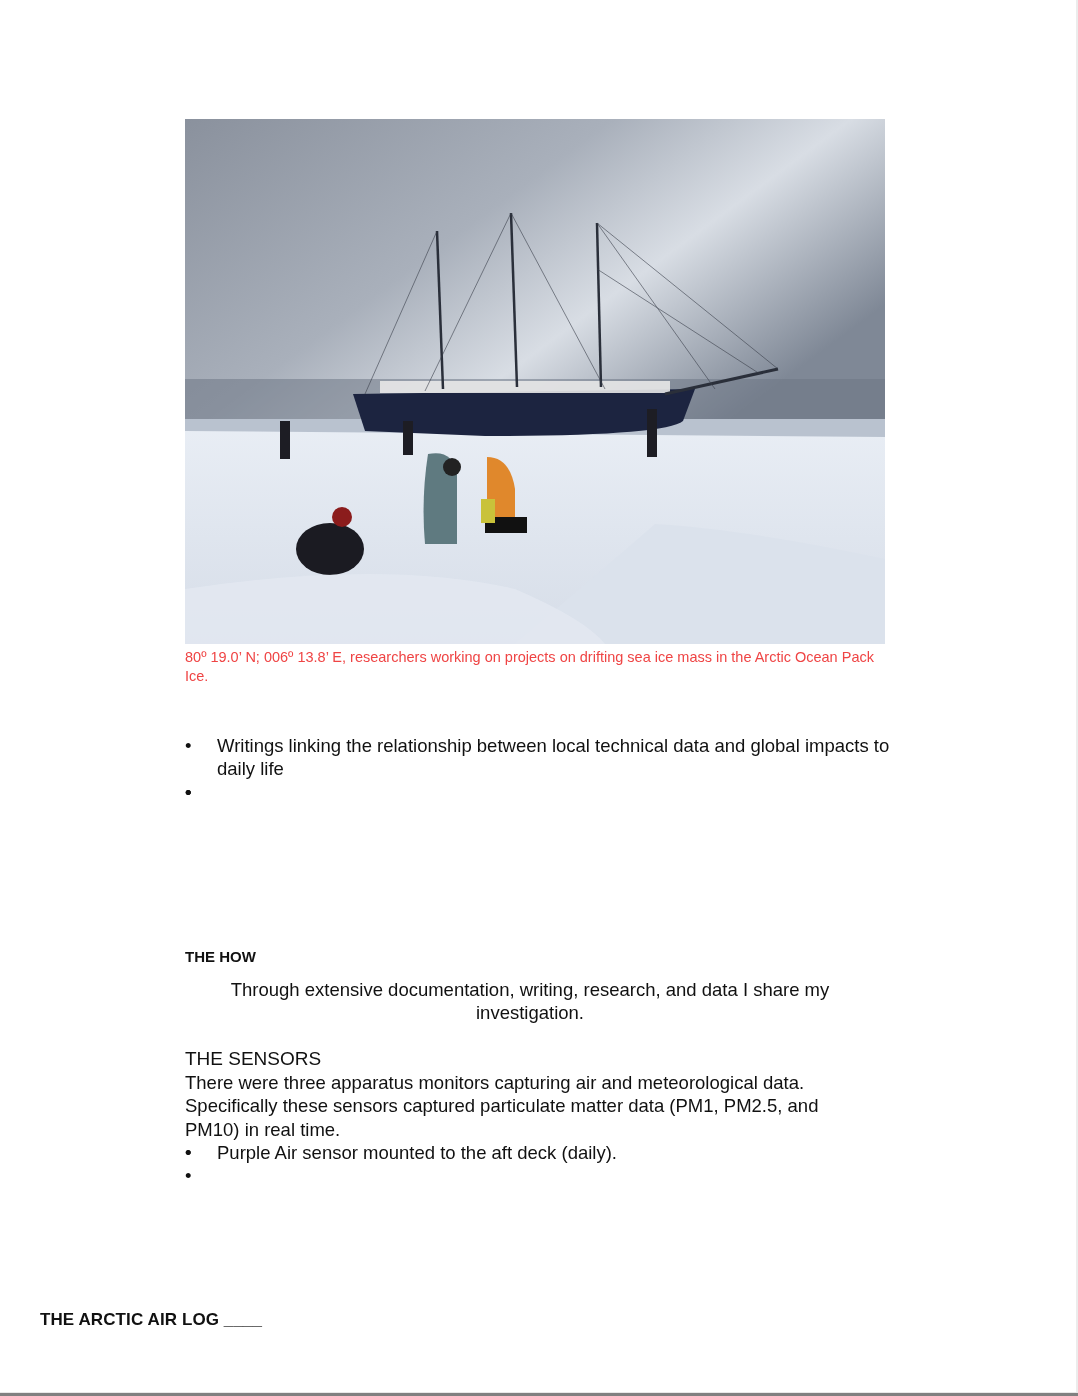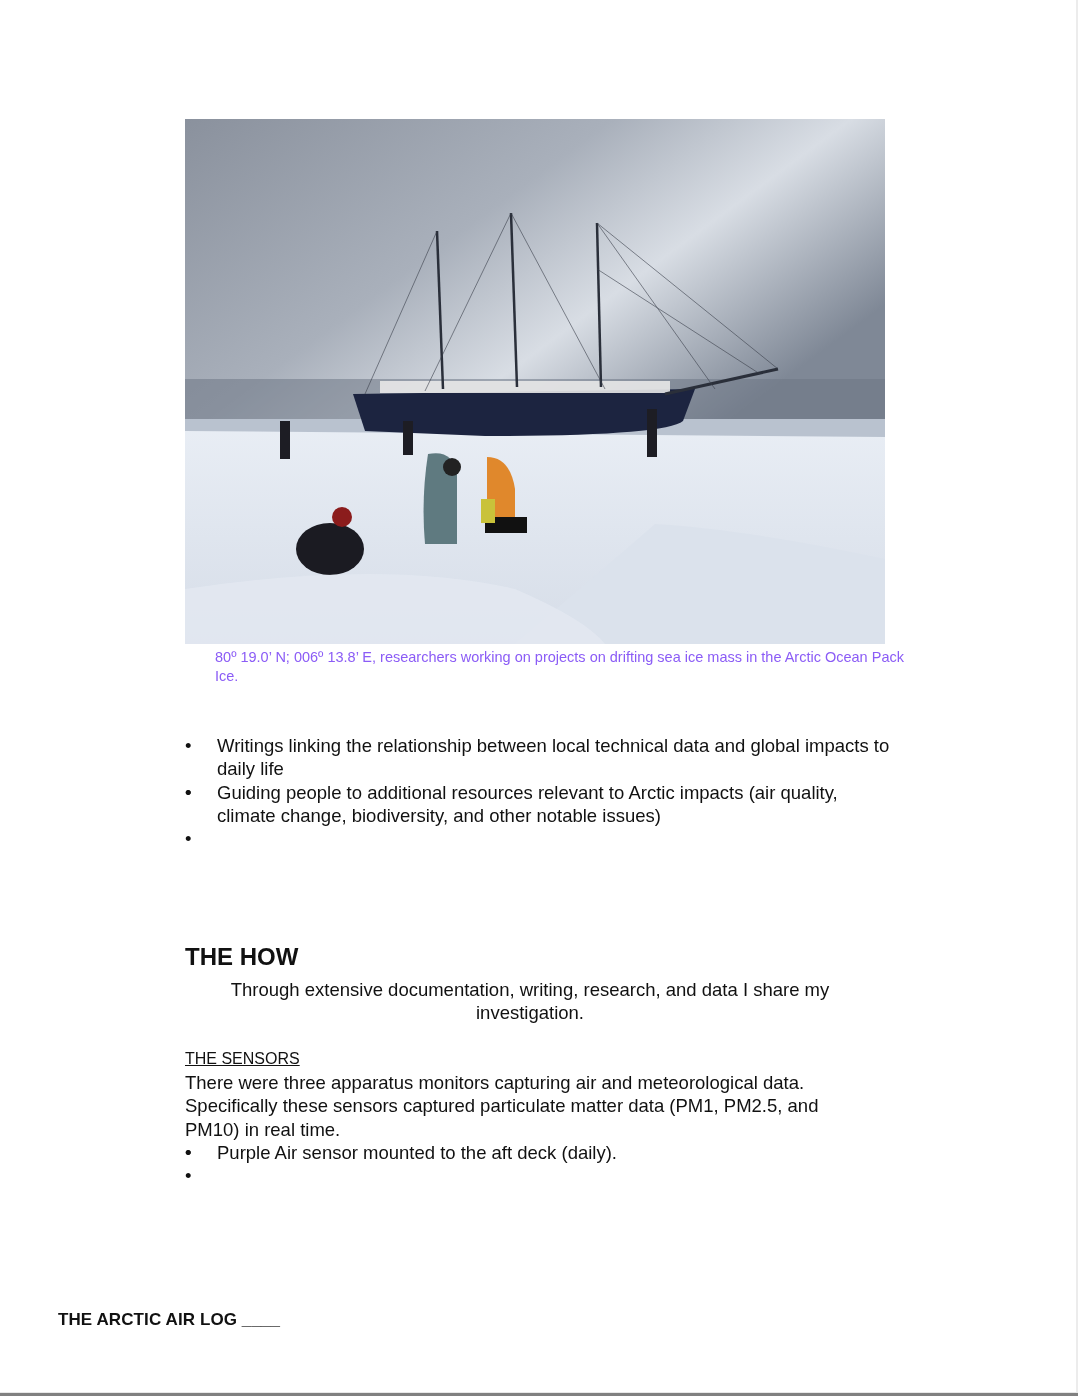--- a/index.html
+++ b/index.html
@@ -15,37 +15,37 @@
     position: absolute; left: 0; bottom: 0; width: 1078px; height: 3px;
     background: #808080; border-top: 1px solid #e8e8e8;
   }
   .photo {
     position: absolute; left: 185px; top: 119px; width: 700px; height: 525px; overflow: hidden;
     background: linear-gradient(180deg, #b9bfca 0%, #9aa1ae 25%, #7d8593 48%, #a7adb6 57%, #e6ebf2 60%, #eef2f7 75%, #dfe5ee 100%);
   }
   .photo svg { display: block; }
   .caption {
     position: absolute; left: 185px; top: 648px; width: 700px;
-    font-size: 14.5px; line-height: 19px; color: #8b5cf6; margin-left: 30px;
+    font-size: 14.5px; line-height: 19px; color: #ef4444;
   }
   .list { position: absolute; left: 185px; width: 705px; margin: 0; padding: 0; list-style: none; }
   .list li { position: relative; padding-left: 32px; font-size: 18.5px; line-height: 23.3px; }
   .list li .bullet { position: absolute; left: 0; top: 0; }
   .list-goals { top: 734px; }
   .list-sensors { top: 1141px; }
   .heading {
     position: absolute; left: 185px; top: 944px; margin: 0;
-    font-size: 24px; font-weight: bold; line-height: 26px;
+    font-size: 15px; font-weight: bold; line-height: 26px;
   }
   .para { position: absolute; left: 185px; width: 690px; font-size: 18.5px; line-height: 23.3px; margin: 0; }
   .para-how { top: 978px; text-align: center; }
-  .subheading { position: absolute; left: 185px; top: 1047px; font-size: 16px; line-height: 23.3px; text-decoration: underline; }
+  .subheading { position: absolute; left: 185px; top: 1047px; font-size: 19px; line-height: 23.3px; }
   .para-sensors { top: 1071px; }
   .footer-title {
-    position: absolute; left: 58px; top: 1310px; font-size: 17px; font-weight: bold; letter-spacing: 0.1px;
+    position: absolute; left: 40px; top: 1310px; font-size: 17px; font-weight: bold; letter-spacing: 0.1px;
   }
 </style>
 </head>
 <body>
 
 <div class="page-edge-right"></div>
 
 <div class="photo">
   <svg width="700" height="525" viewBox="0 0 700 525">
     <defs>
@@ -98,21 +98,21 @@
     <path d="M330 525 Q430 440 470 405 Q560 410 700 440 L700 525 Z" fill="#dbe2ec"></path>
     <path d="M0 470 Q200 440 330 470 Q400 500 420 525 L0 525 Z" fill="#e4e9f1" opacity="0.8"></path>
   </svg>
 </div>
 
 <div class="caption">80º 19.0’ N; 006º 13.8’ E, researchers working on projects on drifting sea ice mass in the Arctic Ocean Pack Ice.</div>
 
 <ul class="list list-goals">
   <li><span class="bullet">•</span><span>Writings linking the relationship between local technical data and global impacts to daily life</span></li>
   <li><span class="bullet">•</span></li>
-  <li><span class="bullet">•</span><span>Guiding people to additional resources relevant to Arctic impacts (air quality, climate change, biodiversity, and other notable issues)</span></li>
+  <li><span class="bullet">•</span></li>
   <li><span class="bullet">•</span></li>
 </ul>
 
 <h2 class="heading">THE HOW</h2>
 <p class="para para-how">Through extensive documentation, writing, research, and data I share my investigation.</p>
 
 <div class="subheading">THE SENSORS</div>
 <p class="para para-sensors">There were three apparatus monitors capturing air and meteorological data. Specifically these sensors captured particulate matter data (PM1, PM2.5, and PM10) in real time.</p>
 
 <ul class="list list-sensors">

